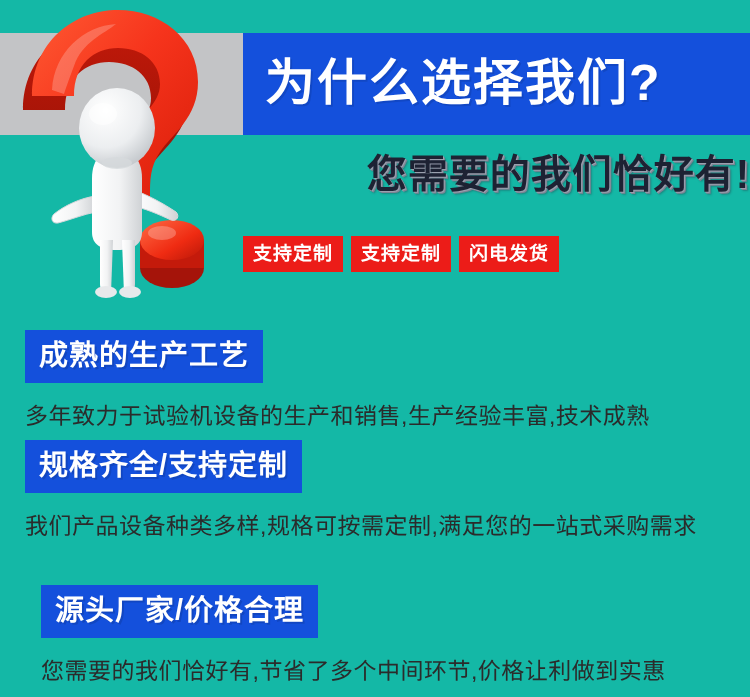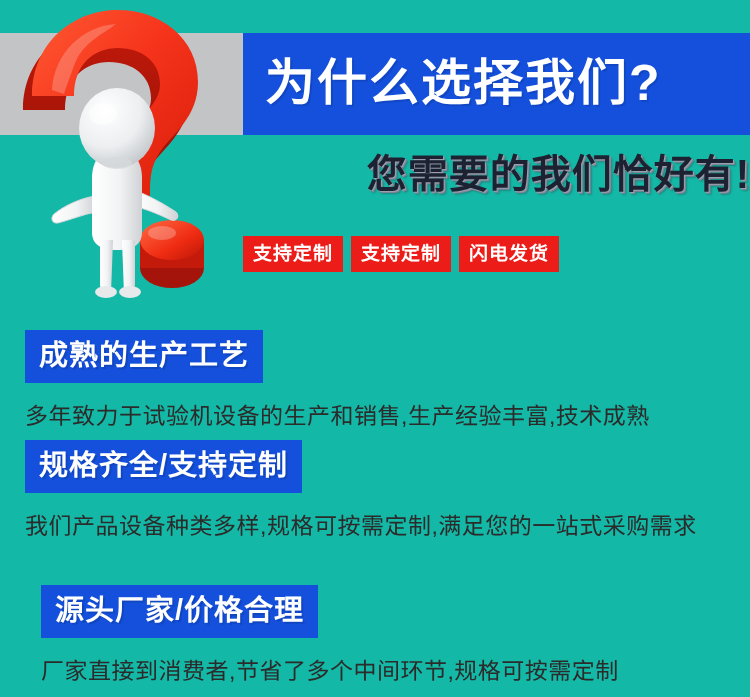--- a/index.html
+++ b/index.html
@@ -266,17 +266,17 @@
       <div class="feature-body">多年致力于试验机设备的生产和销售,生产经验丰富,技术成熟</div>
     </div>
 
     <div class="feature feature-2">
       <div class="feature-head">规格齐全/支持定制</div>
       <div class="feature-body">我们产品设备种类多样,规格可按需定制,满足您的一站式采购需求</div>
     </div>
 
     <div class="feature feature-3">
       <div class="feature-head">源头厂家/价格合理</div>
-      <div class="feature-body">厂家直接到消费者,节省了多个中间环节,规格可按需定制</div>
+      <div class="feature-body">您需要的我们恰好有,节省了多个中间环节,价格让利做到实惠</div>
     </div>
 
   </div>
 </div>
 
 </body></html>

